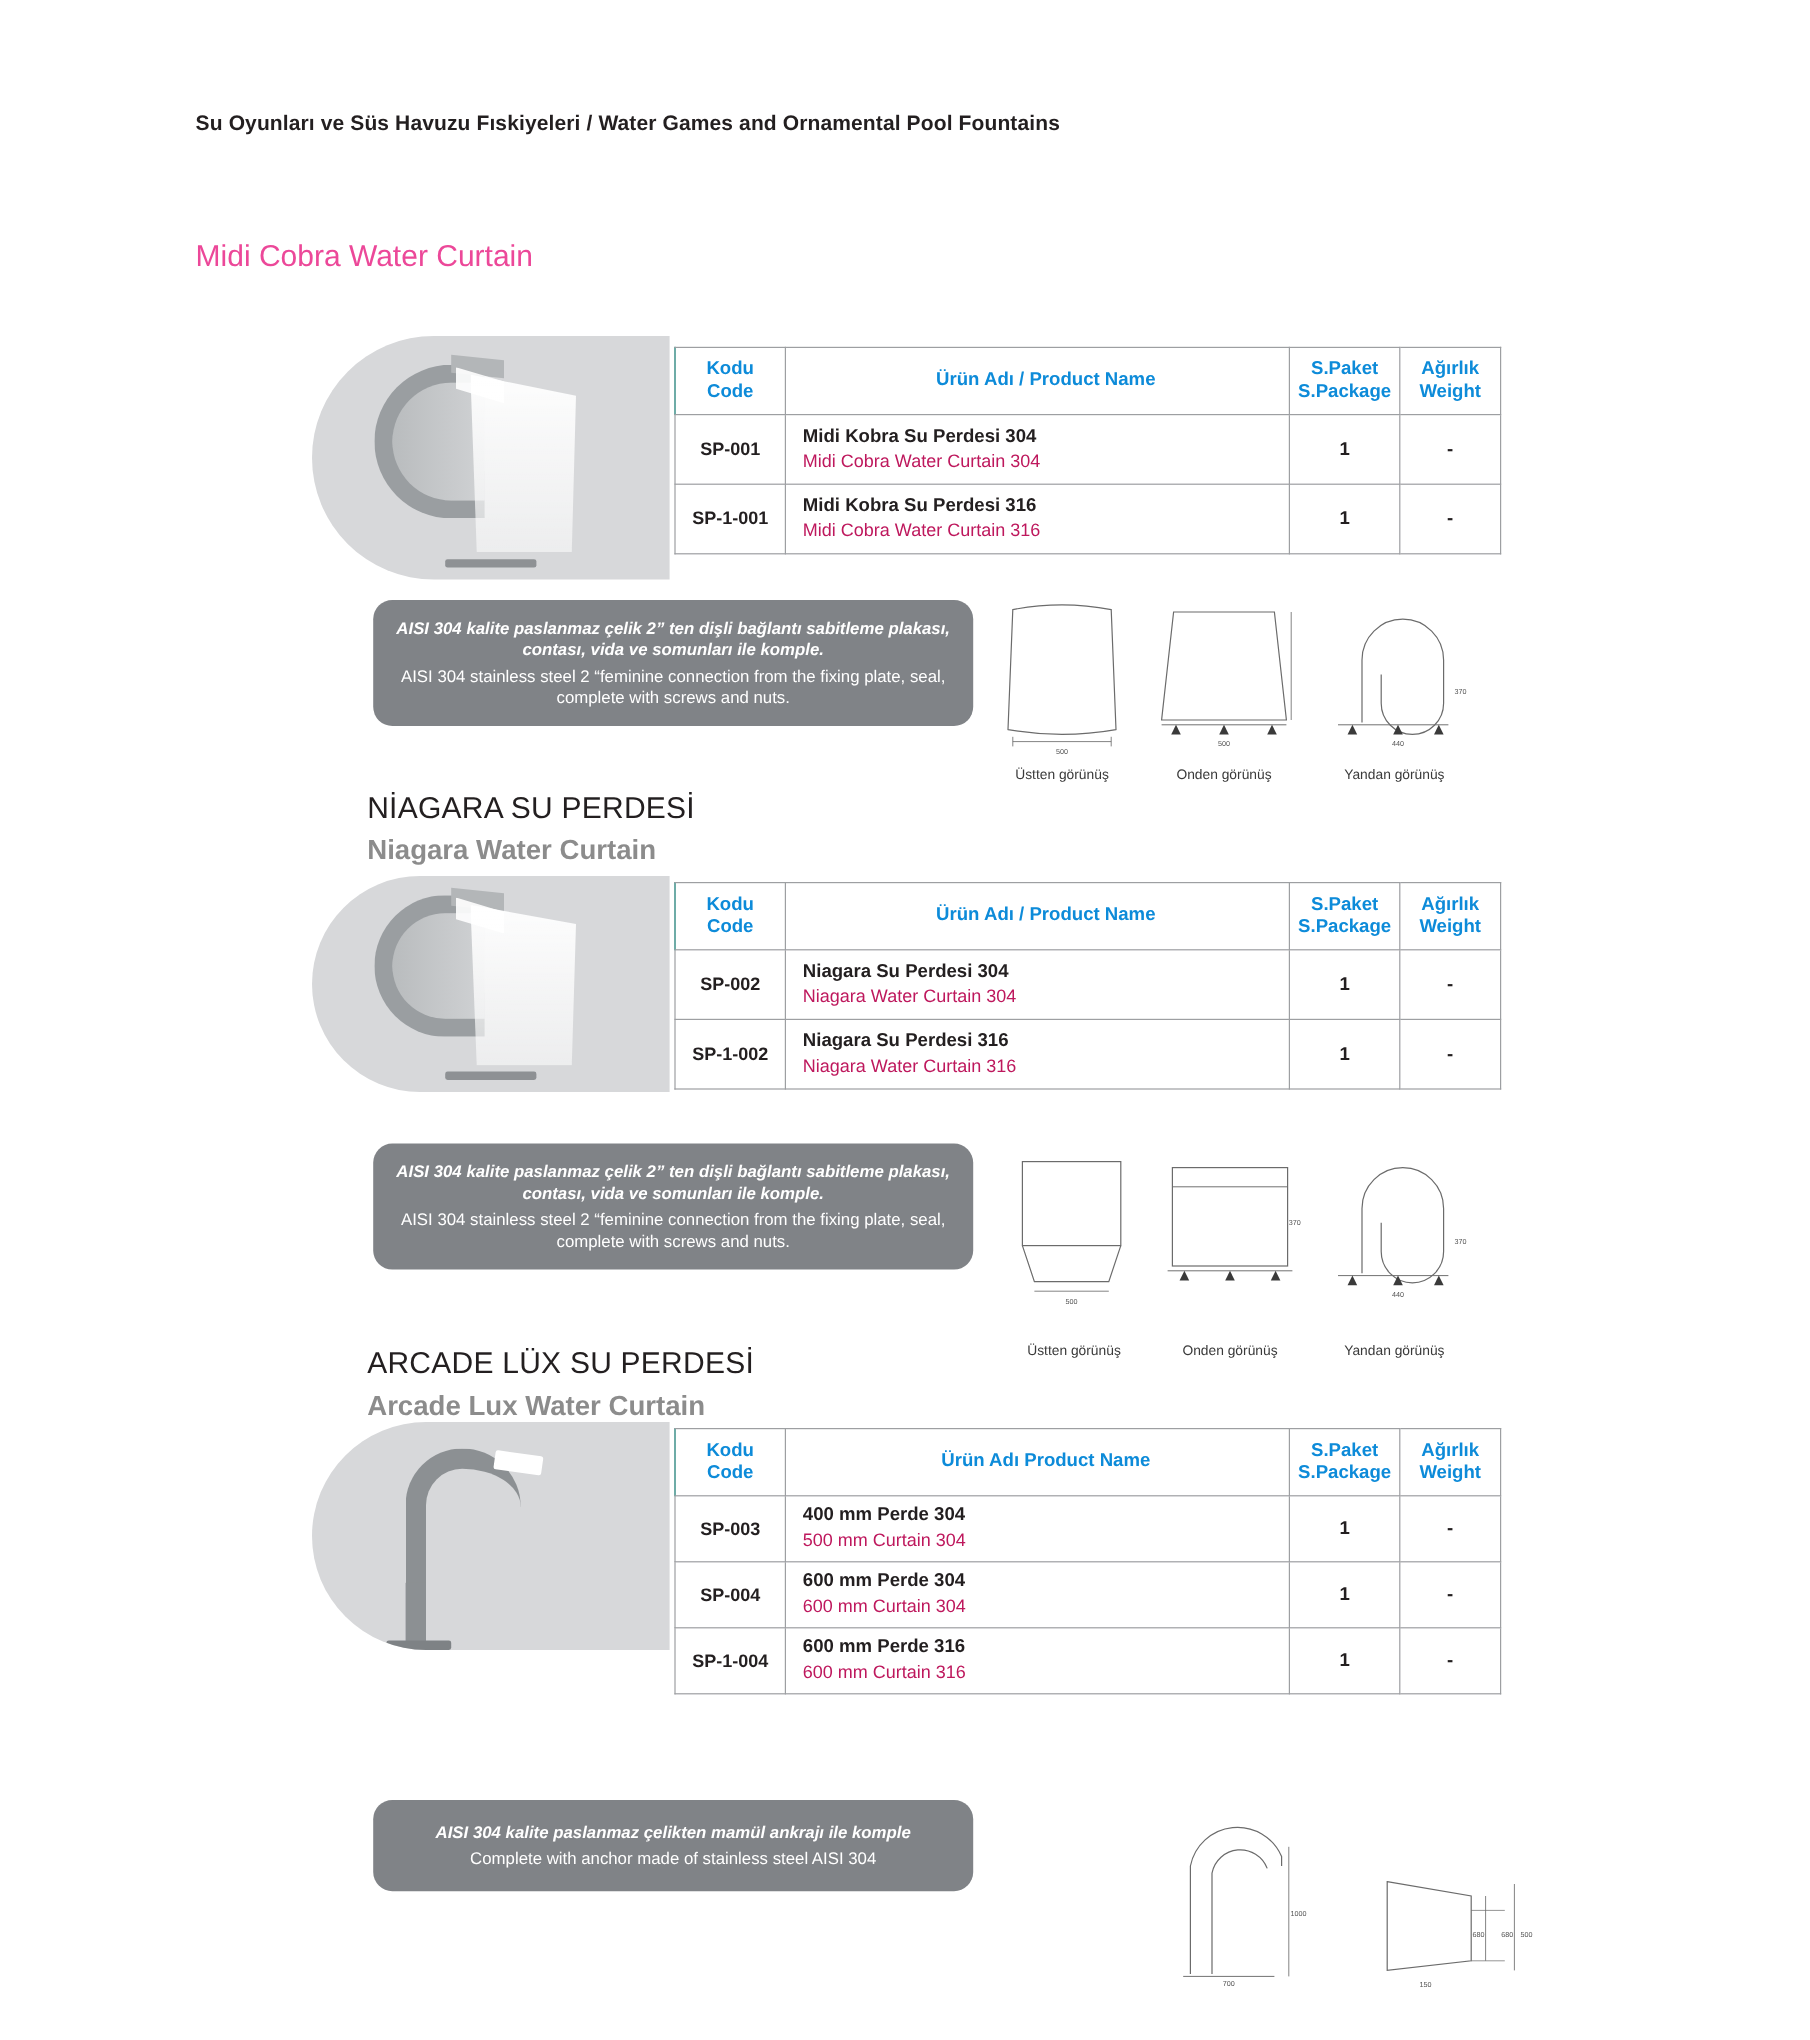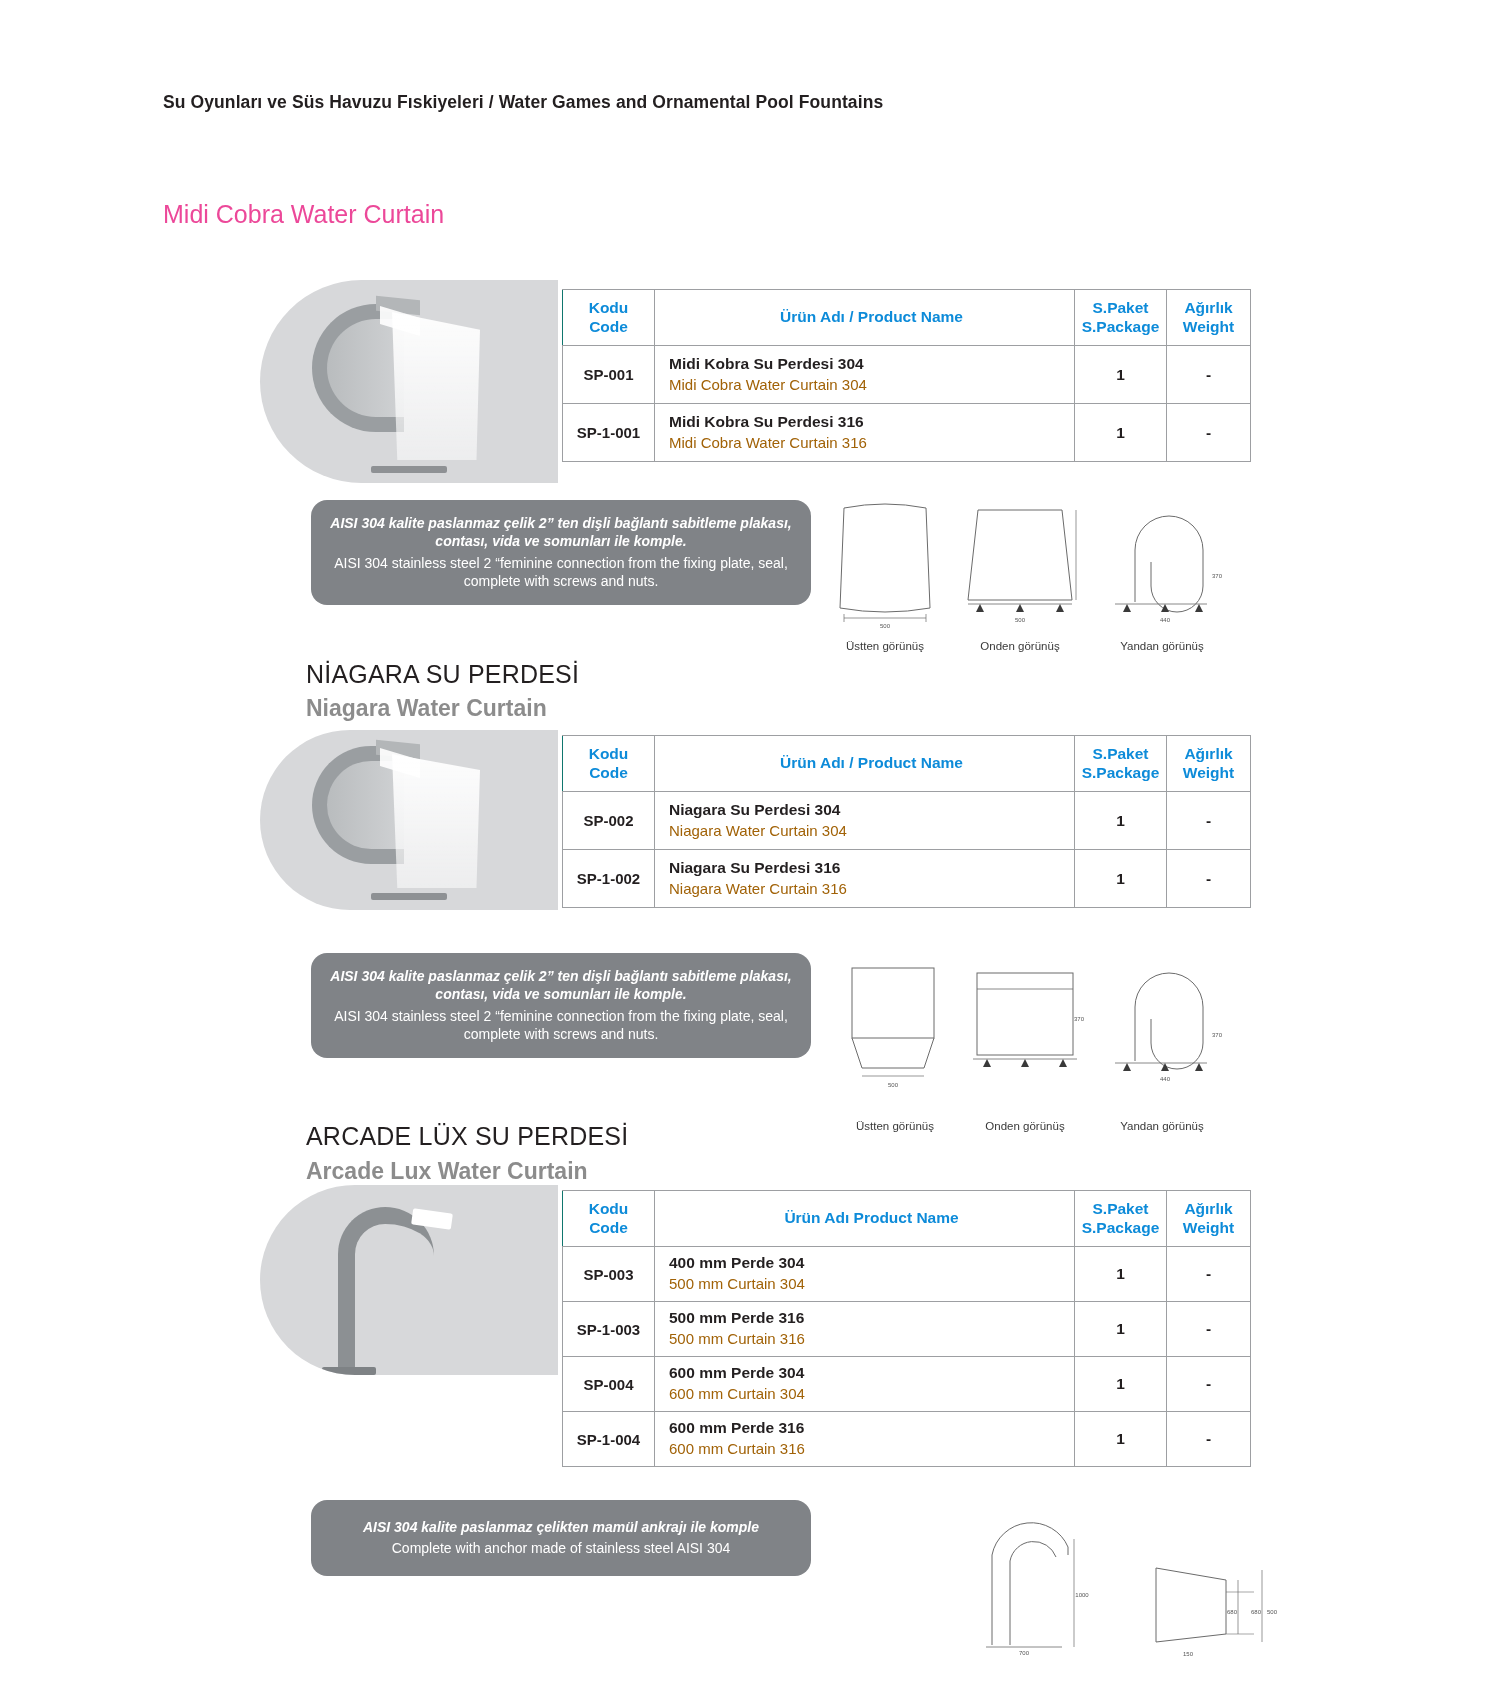--- a/index.html
+++ b/index.html
@@ -163,21 +163,21 @@
   .ptable thead tr th:last-child  { border-top-right-radius: 14px; }
   .ptable tbody tr:last-child td:first-child { border-bottom-left-radius: 14px; }
   .ptable tbody tr:last-child td:last-child  { border-bottom-right-radius: 14px; }
 
   .c-code   { width: 92px;  text-align: center; font-weight: bold; font-size: 15px; }
   .c-name   { width: 420px; padding-left: 14px !important; }
   .c-pkg    { width: 92px;  text-align: center; font-weight: bold; }
   .c-wt     { width: 84px;  text-align: center; font-weight: bold; }
   .row-h    { height: 58px; }
   .nm-tr { font-weight: bold; font-size: 15.5px; display:block; line-height:1.35; }
-  .nm-en { font-weight: normal; font-size: 15px; display:block; line-height:1.35; color:#a16207; }
+  .nm-en { font-weight: normal; font-size: 15px; display:block; line-height:1.35; color:#be185d; }
 
   
   .note {
     position: absolute;
     background: #808387;
     border-radius: 16px;
     color: #ffffff;
     text-align: center;
     padding: 14px 18px;
     line-height: 1.32;
@@ -411,29 +411,20 @@
           <div>Weight</div>
         </th>
       </tr>
     </thead>
     <tbody>
       <tr class="row-h" style="height:55px;">
         <td class="c-code">SP-003</td>
         <td class="c-name">
           <span class="nm-tr">400 mm Perde 304</span>
           <span class="nm-en">500 mm Curtain 304</span>
-        </td>
-        <td class="c-pkg">1</td>
-        <td class="c-wt">-</td>
-      </tr>
-      <tr class="row-h" style="height:55px;">
-        <td class="c-code">SP-1-003</td>
-        <td class="c-name">
-          <span class="nm-tr">500 mm Perde 316</span>
-          <span class="nm-en">500 mm Curtain 316</span>
         </td>
         <td class="c-pkg">1</td>
         <td class="c-wt">-</td>
       </tr>
       <tr class="row-h" style="height:55px;">
         <td class="c-code">SP-004</td>
         <td class="c-name">
           <span class="nm-tr">600 mm Perde 304</span>
           <span class="nm-en">600 mm Curtain 304</span>
         </td>

